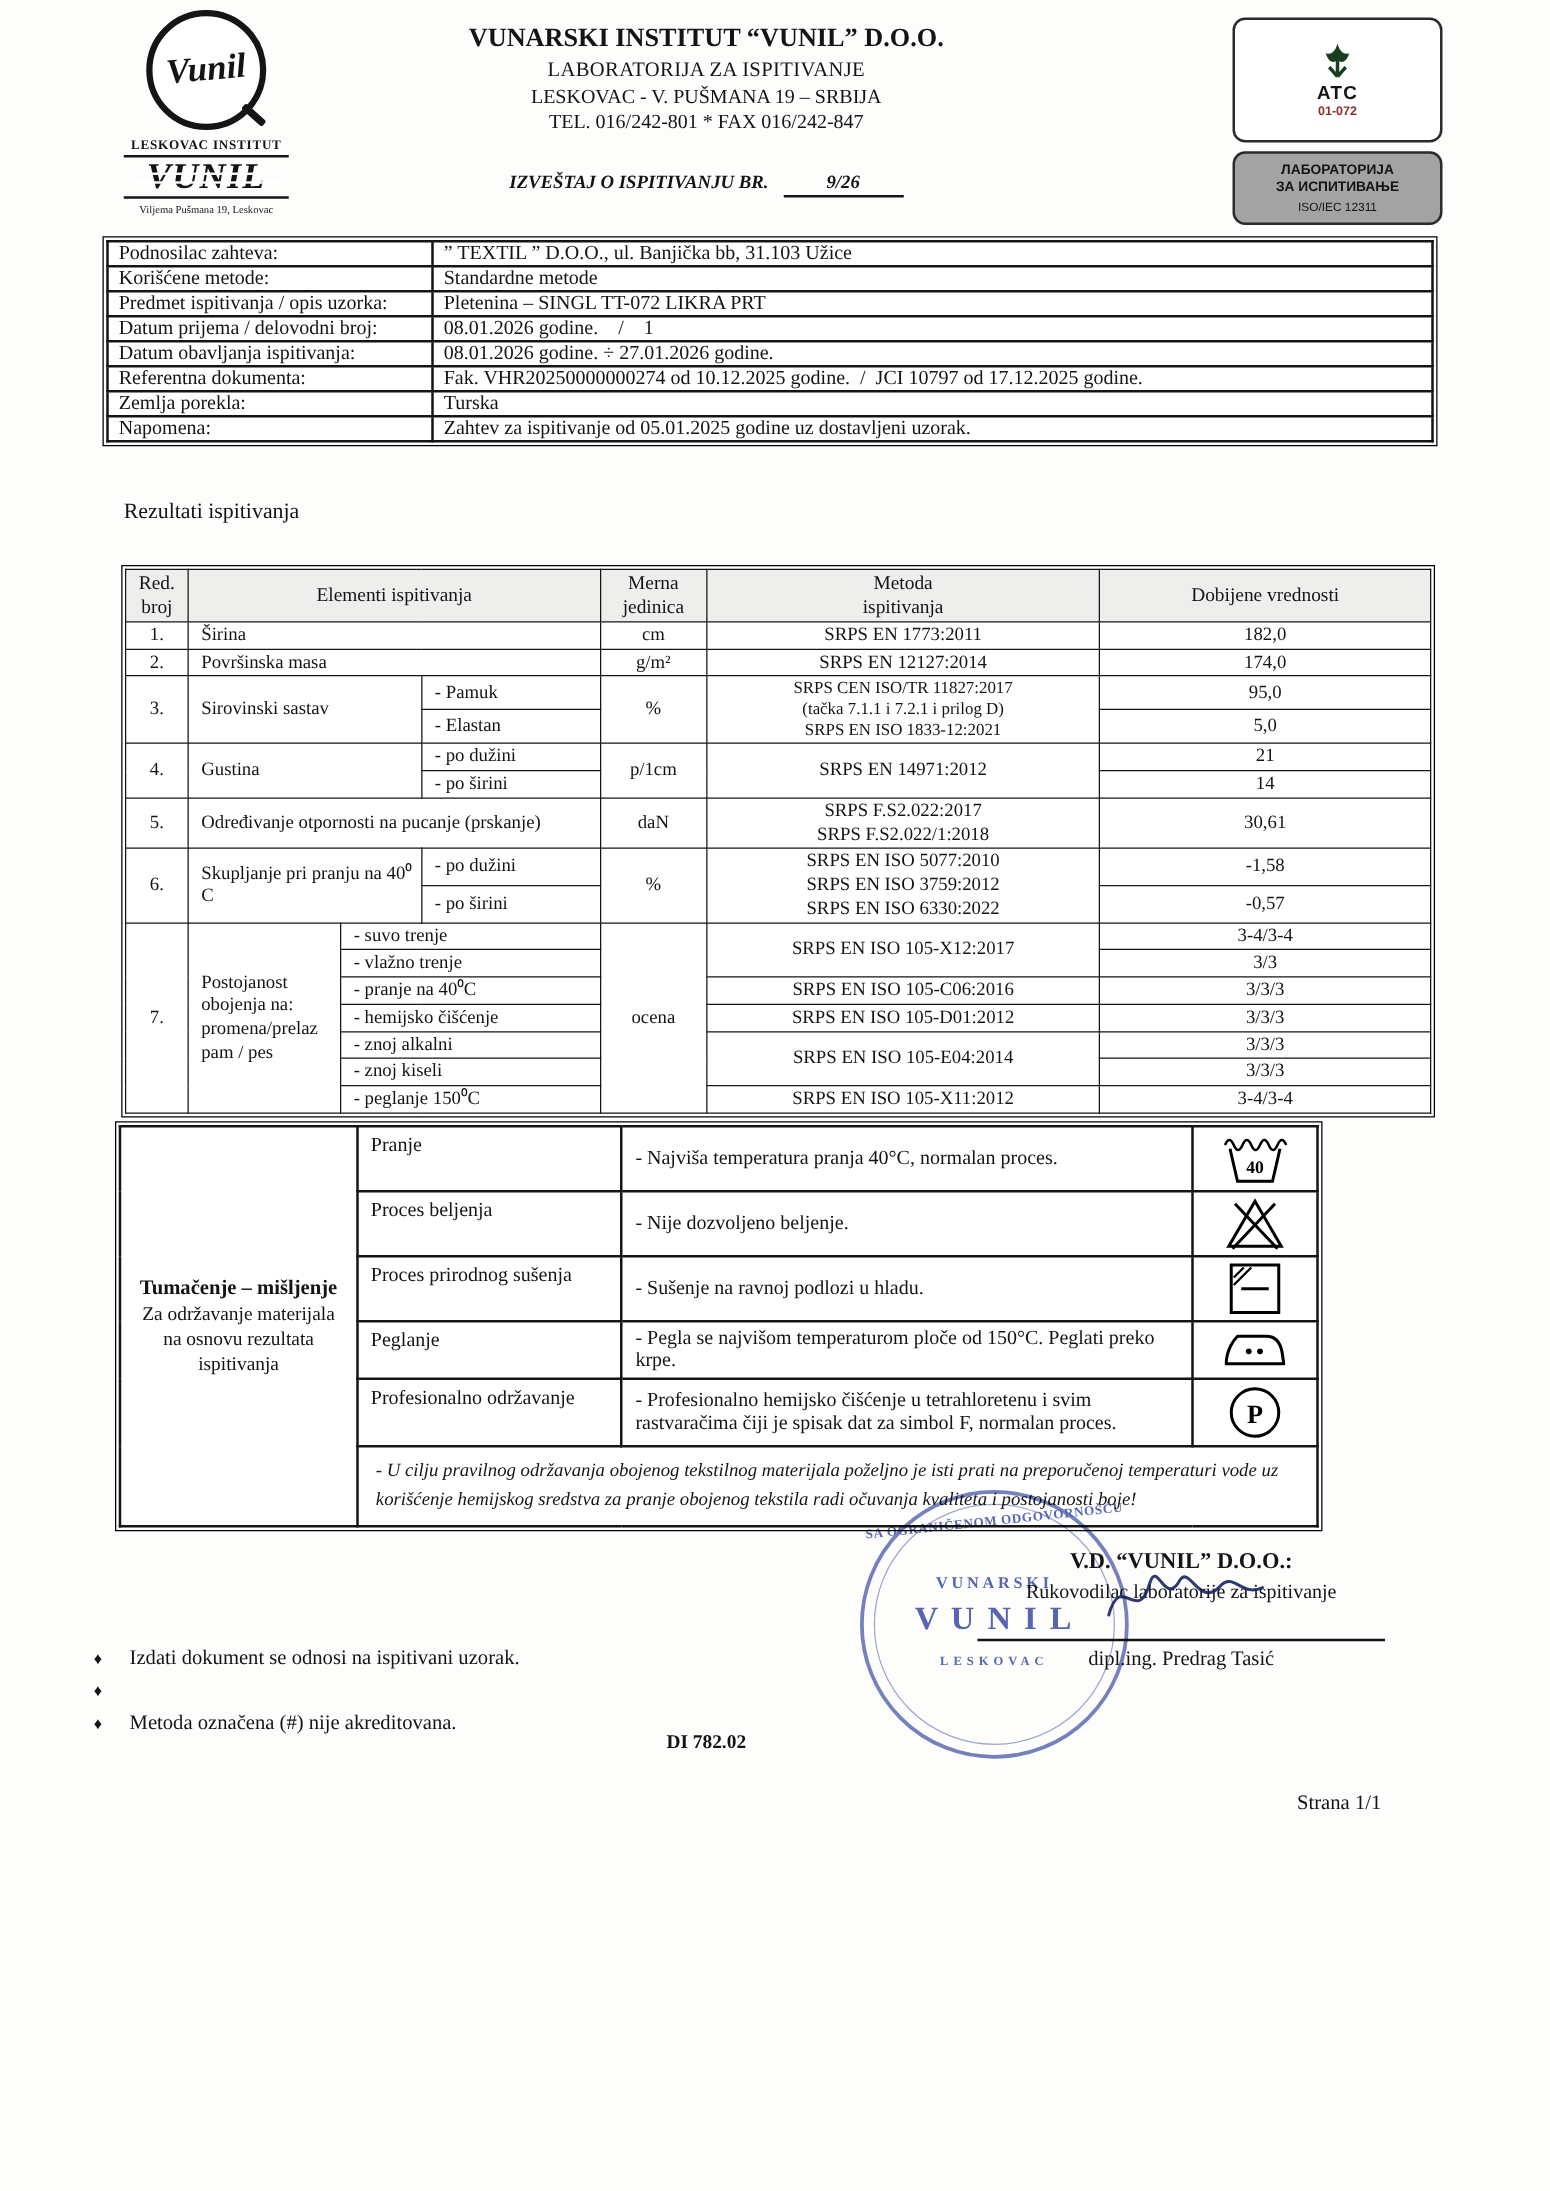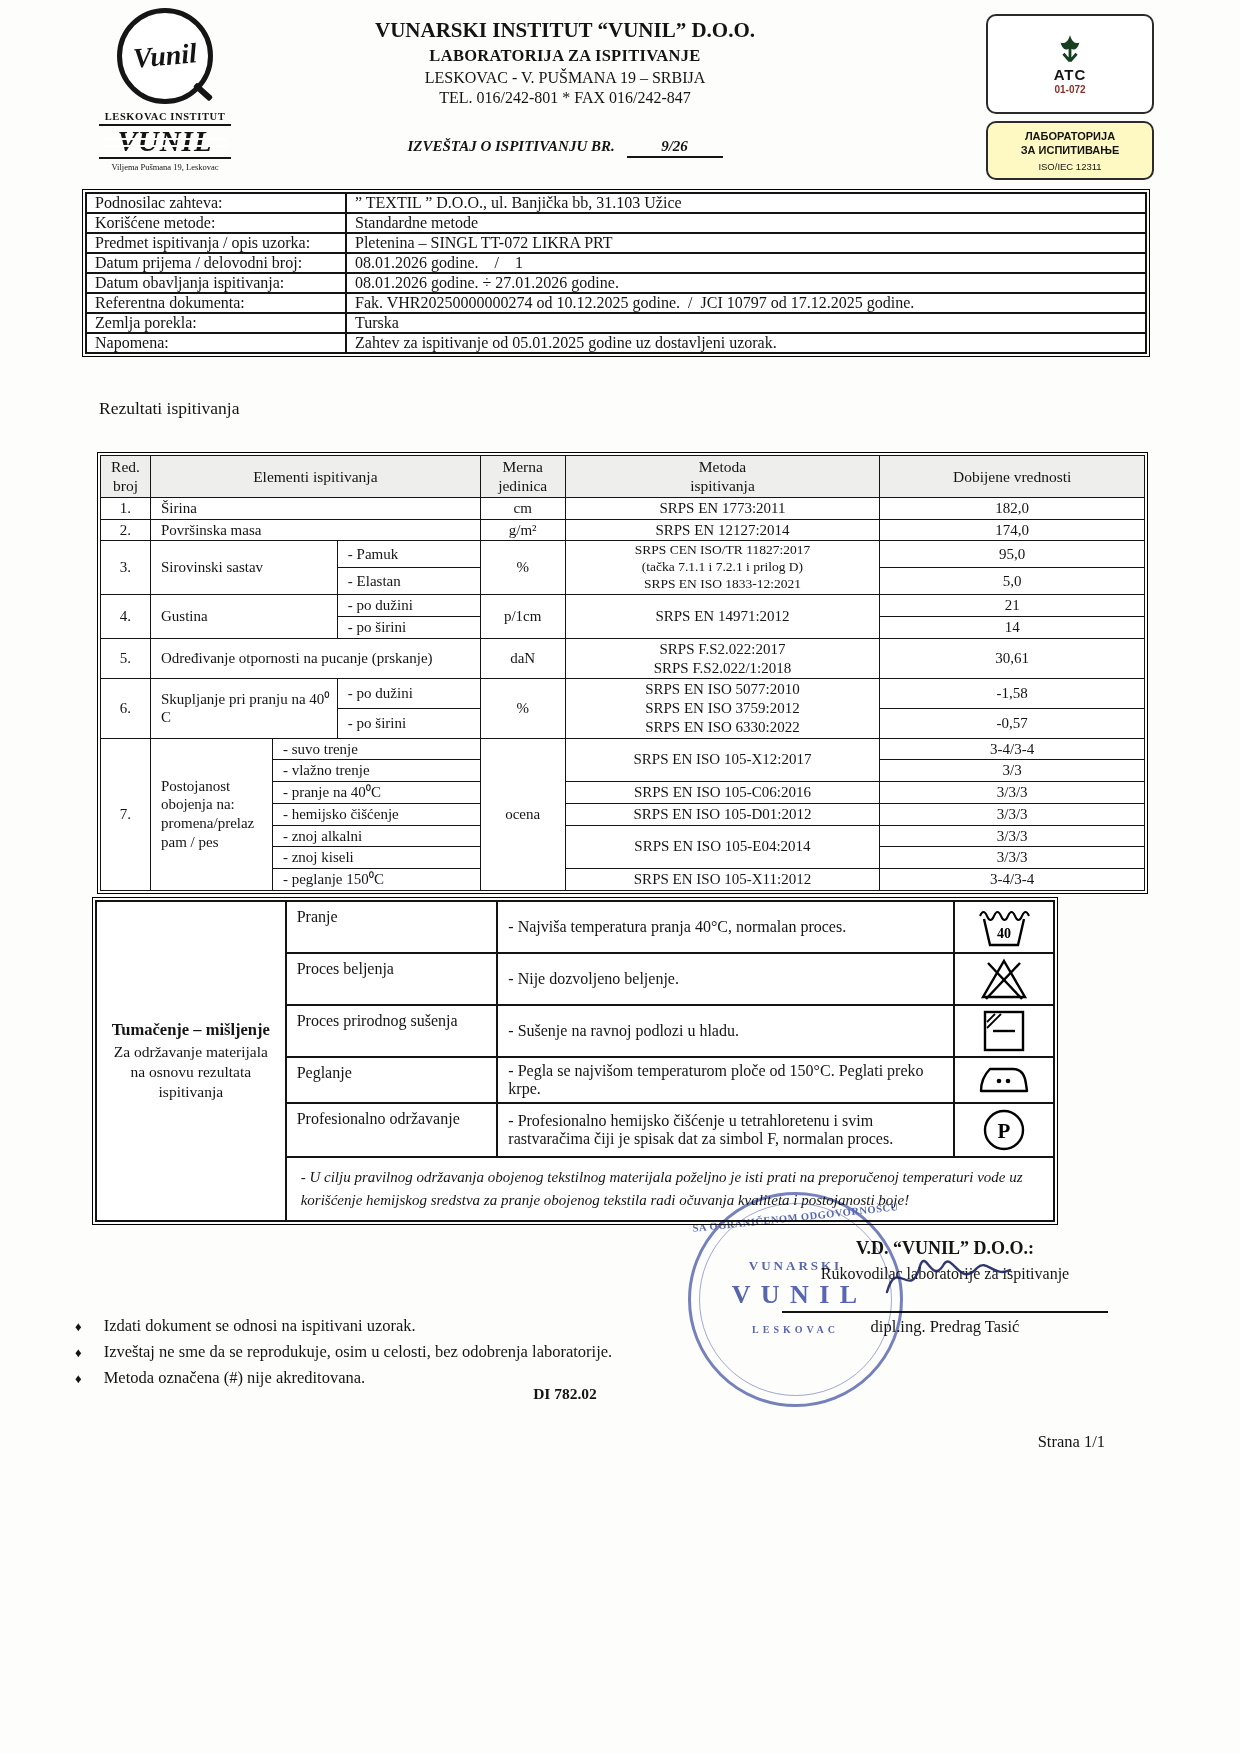--- a/index.html
+++ b/index.html
@@ -32,35 +32,35 @@
   }
   .brand-text { font-weight:bold; font-style:italic; font-size:29px; line-height:1; letter-spacing:1px; }
   .brand-wrap::after {
     content:""; position:absolute; left:4px; right:4px; top:12px; height:2px;
     background:rgba(255,255,255,.95); box-shadow:0 7px 0 rgba(255,255,255,.95);
   }
   .addr-small { font-size:8.5px; margin-top:3px; }
 
   .head-center { left:310px; top:18px; width:510px; text-align:center; }
   .hc-institute { font-size:21px; font-weight:bold; }
-  .hc-lab { font-size:16.5px; font-weight:bold; margin-top:3px; letter-spacing:.3px; }
+  .hc-lab { font-size:16.5px; font-weight:normal; margin-top:3px; letter-spacing:.3px; }
   .hc-addr { font-size:16px; margin-top:3px; }
   .hc-phone { font-size:16px; margin-top:2px; }
   .report-line { left:310px; top:138px; width:510px; text-align:center;
     font-size:15px; font-weight:bold; font-style:italic; }
   .report-no { display:inline-block; min-width:96px; border-bottom:2.5px solid #151515;
     padding:0 16px 1px; margin-left:8px; }
 
   .badge { left:986px; top:14px; width:168px; font-family:"Liberation Sans", sans-serif; }
   .badge-box1 { border:2.5px solid #2b2b2b; border-radius:10px; height:100px;
     display:flex; flex-direction:column; align-items:center; justify-content:center; gap:1px; background:#fff; }
   .badge-atc { font-weight:bold; font-size:15px; letter-spacing:1px; }
   .badge-num { font-size:10px; color:#8a2f2a; font-weight:bold; }
   .badge-box2 { margin-top:7px; border:2.5px solid #2b2b2b; border-radius:10px;
-    padding:7px 4px 6px; text-align:center; background:#fef9c3; }
+    padding:7px 4px 6px; text-align:center; background:#a3a3a3; }
   .bb2-l1, .bb2-l2 { font-size:11px; font-weight:bold; line-height:1.25; }
   .bb2-l3 { font-size:9.5px; margin-top:3px; }
 
   
   table { border-collapse:collapse; background:#fff; }
   .dbl { outline:1.5px solid #000; outline-offset:2.5px; }
 
   .info-table { left:85px; top:192px; width:1062px; position:absolute; }
   .info-table td { border:2px solid #141414; font-size:16px; padding:0 8px; height:20px; }
   .info-table td.lbl { width:260px; }
@@ -430,21 +430,20 @@
   <path d="M5 46 C15 10 28 56 38 20 C44 2 50 40 62 18 C70 6 78 42 95 22 C105 12 112 32 128 24" fill="none" stroke="#1a2260" stroke-width="2.4" stroke-linecap="round" opacity="0.9"></path>
 </svg>
 
 <div class="abs foot-notes">
   <div class="fnote">
     <span class="diam"></span>
     <span>Izdati dokument se odnosi na ispitivani uzorak.</span>
   </div>
   <div class="fnote">
     <span class="diam"></span>
-    <span>Izveštaj ne sme da se reprodukuje, osim u celosti, bez odobrenja laboratorije.</span>
   </div>
   <div class="fnote">
     <span class="diam"></span>
     <span>Metoda označena (#) nije akreditovana.</span>
   </div>
 </div>
 
 <div class="abs doc-code">DI 782.02</div>
 <div class="abs page-num">Strana 1/1</div>
 

